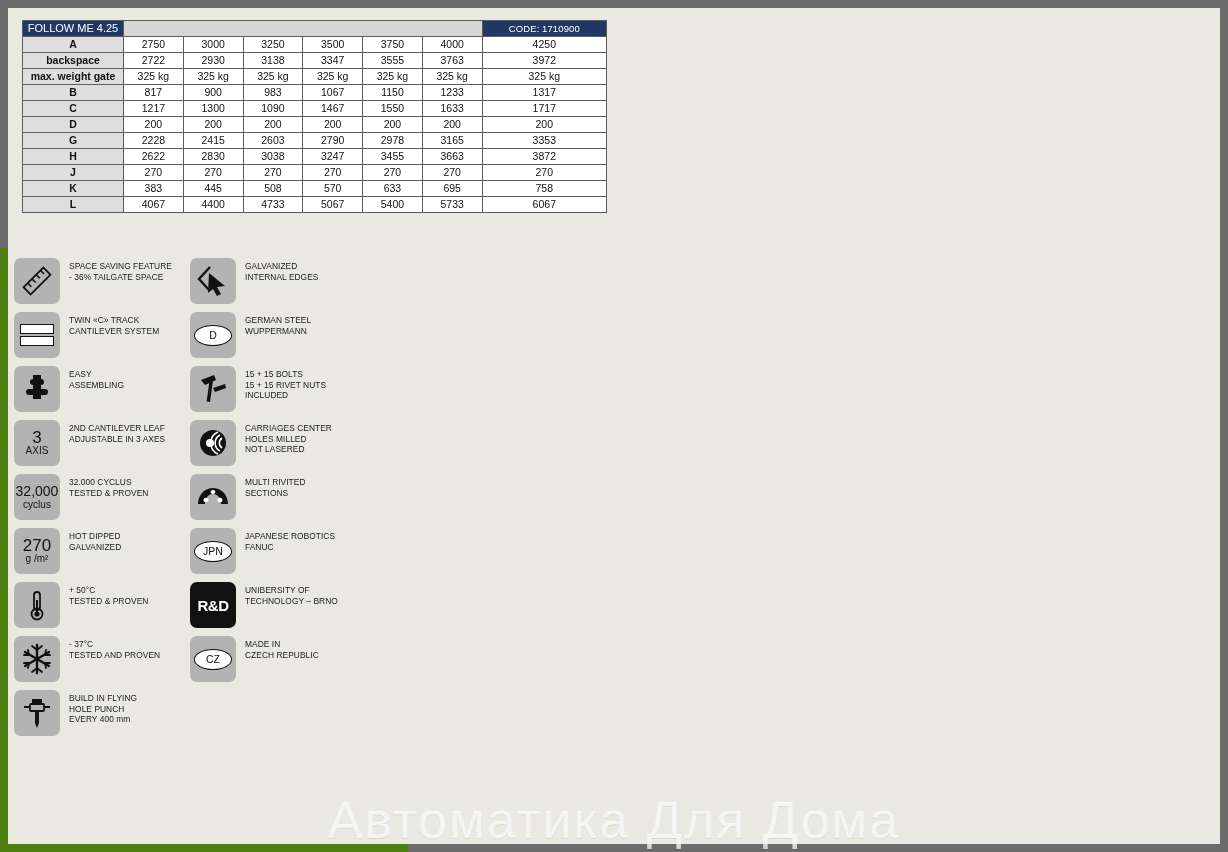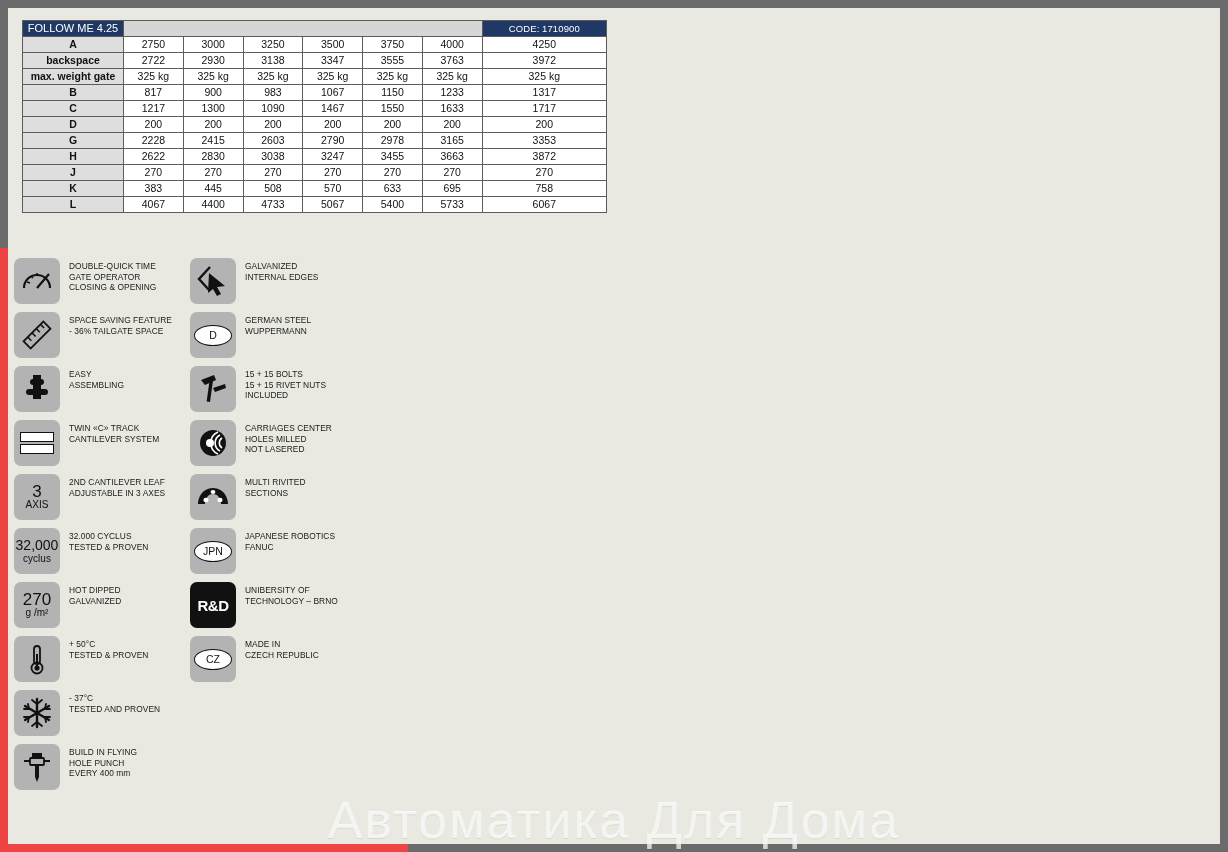--- a/index.html
+++ b/index.html
@@ -1,18 +1,18 @@
 <!DOCTYPE html>
 <html><head>
 <meta charset="utf-8">
 <style>
   html,body{margin:0;padding:0;background:#fff;}
   body{width:1228px;height:852px;font-family:"Liberation Sans",sans-serif;position:relative;overflow:hidden;}
 
-  #root{position:absolute;inset:0;background:#ef4444;}
+  #root{position:absolute;inset:0;background:#4d7c0f;}
 
   
   #tablePanel{left:0;top:0;width:636px;height:248px;background:#6b6b6b;}
   #tablePanelInner{position:absolute;left:8px;top:8px;right:8px;bottom:8px;background:#e9e9e1;}
   #specTableWrap{position:absolute;left:14px;top:12px;right:10px;}
   table.spec{border-collapse:collapse;width:585px;font-size:10.5px;color:#111;}
   table.spec td,table.spec th{border:1px solid #5c5c5c;height:15px;text-align:center;padding:0 2px;
        background:#ffffff;font-weight:normal;line-height:13px;}
   table.spec td.lbl{background:#dedede;font-weight:bold;width:96px;}
   table.spec tr.hdr td{background:#d6d6d6;border:1px solid #5c5c5c;}
@@ -520,68 +520,52 @@
         </table>
       </div>
     </div>
   </div>
 
   <div id="features">
     <div class="feat-col left" id="featLeft">
         <div class="feat">
           <div class="feat-ico">
             <svg width="34" height="34" viewBox="0 0 34 34">
-              <path d="M4 24 A13 13 0 0 1 30 24" fill="none" stroke="#111" stroke-width="2.2"></path>
-              <line x1="17" y1="24" x2="29" y2="10" stroke="#111" stroke-width="2.2"></line>
-              <g stroke="#111" stroke-width="1.6">
-                <line x1="7" y1="18" x2="10" y2="19"></line>
-                <line x1="11" y1="12" x2="13" y2="14"></line>
-                <line x1="17" y1="9" x2="17" y2="12"></line>
-              </g>
-            </svg>
-          </div>
-          <div class="feat-txt">DOUBLE-QUICK TIME
-GATE OPERATOR
-CLOSING &amp; OPENING</div>
-        </div>
-        <div class="feat">
-          <div class="feat-ico">
-            <svg width="34" height="34" viewBox="0 0 34 34">
               <g transform="rotate(-45 17 17)">
                 <rect x="3" y="12" width="28" height="10" fill="none" stroke="#111" stroke-width="1.8"></rect>
                 <g stroke="#111" stroke-width="1.5">
                   <line x1="9" y1="12" x2="9" y2="17"></line>
                   <line x1="15" y1="12" x2="15" y2="17"></line>
                   <line x1="21" y1="12" x2="21" y2="17"></line>
                   <line x1="27" y1="12" x2="27" y2="17"></line>
                 </g>
               </g>
             </svg>
           </div>
           <div class="feat-txt">SPACE SAVING FEATURE
 - 36% TAILGATE SPACE</div>
         </div>
         <div class="feat">
           <div class="feat-ico">
-            <svg width="34" height="34" viewBox="0 0 34 34">
-              <path d="M13 3 h8 v4 a3 3 0 1 1 0 6 v4 h4 a3 3 0 1 1 0 6 h-4 v4 h-8 v-4 h-4 a3 3 0 1 1 0-6 h4 v-4 a3 3 0 1 1 0-6 z" fill="#111"></path>
-            </svg>
-          </div>
-          <div class="feat-txt">EASY
-ASSEMBLING</div>
-        </div>
-        <div class="feat">
-          <div class="feat-ico">
             <div class="ico-bars">
               <i></i>
               <i></i>
             </div>
           </div>
           <div class="feat-txt">TWIN «C» TRACK
 CANTILEVER SYSTEM</div>
+        </div>
+        <div class="feat">
+          <div class="feat-ico">
+            <svg width="34" height="34" viewBox="0 0 34 34">
+              <path d="M13 3 h8 v4 a3 3 0 1 1 0 6 v4 h4 a3 3 0 1 1 0 6 h-4 v4 h-8 v-4 h-4 a3 3 0 1 1 0-6 h4 v-4 a3 3 0 1 1 0-6 z" fill="#111"></path>
+            </svg>
+          </div>
+          <div class="feat-txt">EASY
+ASSEMBLING</div>
         </div>
         <div class="feat">
           <div class="feat-ico">
             <div class="ico-num">3<small>AXIS</small></div>
           </div>
           <div class="feat-txt">2ND CANTILEVER LEAF
 ADJUSTABLE IN 3 AXES</div>
         </div>
         <div class="feat">
           <div class="feat-ico">

